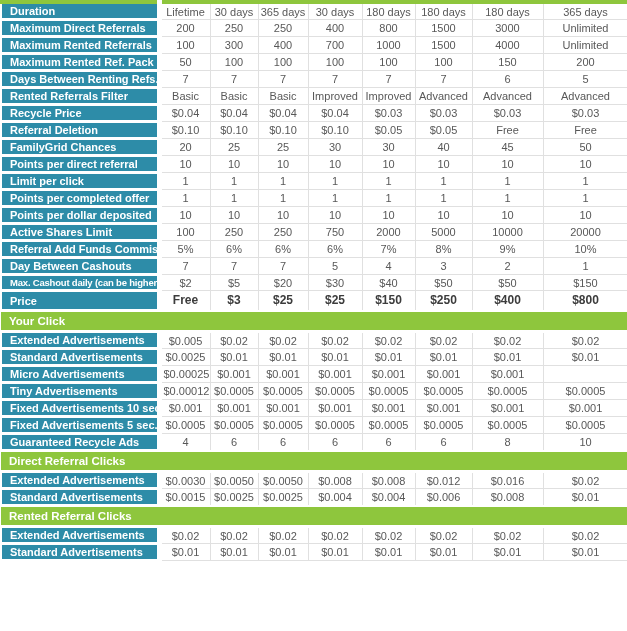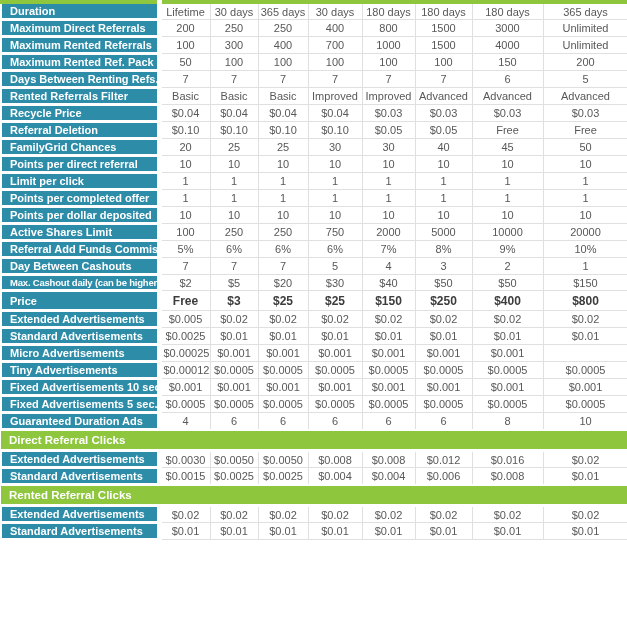--- a/index.html
+++ b/index.html
@@ -290,20 +290,23 @@
           <th class="rowlabel">Price</th>
           <td class="cell">Free</td>
           <td class="cell">$3</td>
           <td class="cell">$25</td>
           <td class="cell">$25</td>
           <td class="cell">$150</td>
           <td class="cell">$250</td>
           <td class="cell">$400</td>
           <td class="cell">$800</td>
         </tr>
+        <tr class="section-header">
+          <td colspan="9">Your Click</td>
+        </tr>
         <tr>
           <th class="rowlabel">Extended Advertisements</th>
           <td class="cell">$0.005</td>
           <td class="cell">$0.02</td>
           <td class="cell">$0.02</td>
           <td class="cell">$0.02</td>
           <td class="cell">$0.02</td>
           <td class="cell">$0.02</td>
           <td class="cell">$0.02</td>
           <td class="cell">$0.02</td>
@@ -357,21 +360,21 @@
           <td class="cell">$0.0005</td>
           <td class="cell">$0.0005</td>
           <td class="cell">$0.0005</td>
           <td class="cell">$0.0005</td>
           <td class="cell">$0.0005</td>
           <td class="cell">$0.0005</td>
           <td class="cell">$0.0005</td>
           <td class="cell">$0.0005</td>
         </tr>
         <tr>
-          <th class="rowlabel">Guaranteed Duration Ads</th>
+          <th class="rowlabel">Guaranteed Recycle Ads</th>
           <td class="cell">4</td>
           <td class="cell">6</td>
           <td class="cell">6</td>
           <td class="cell">6</td>
           <td class="cell">6</td>
           <td class="cell">6</td>
           <td class="cell">8</td>
           <td class="cell">10</td>
         </tr>
         <tr class="section-header">

